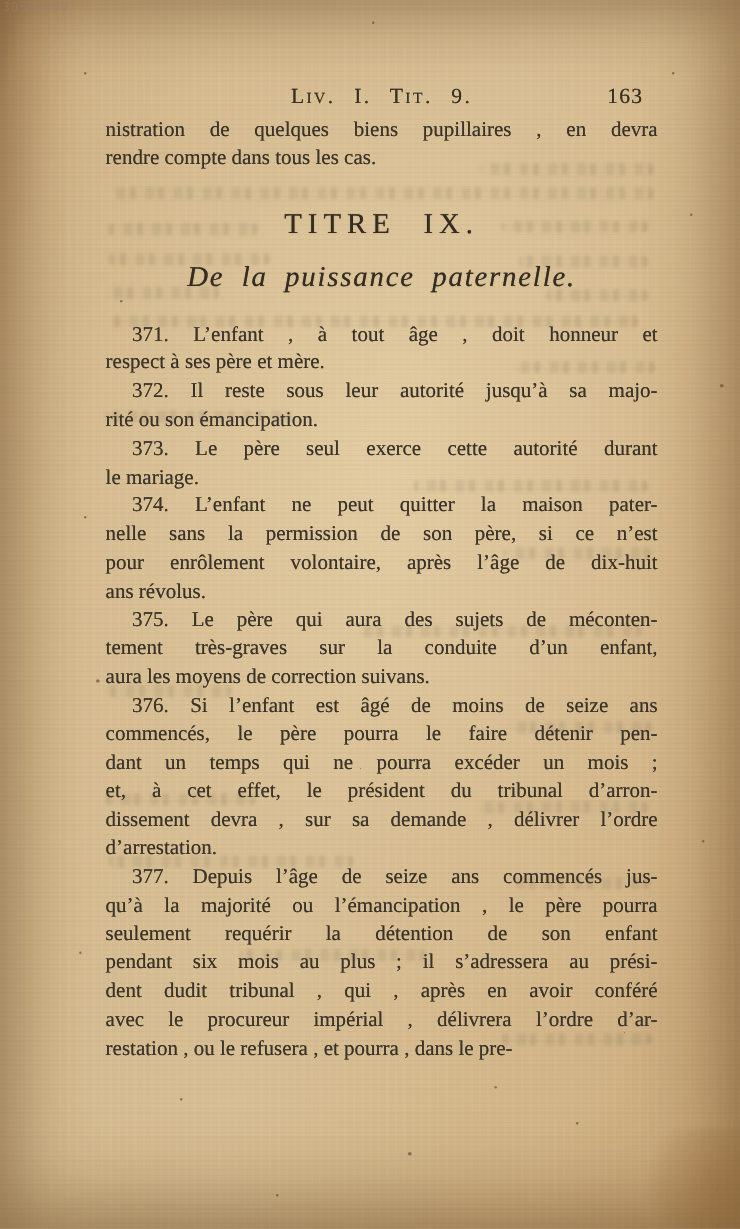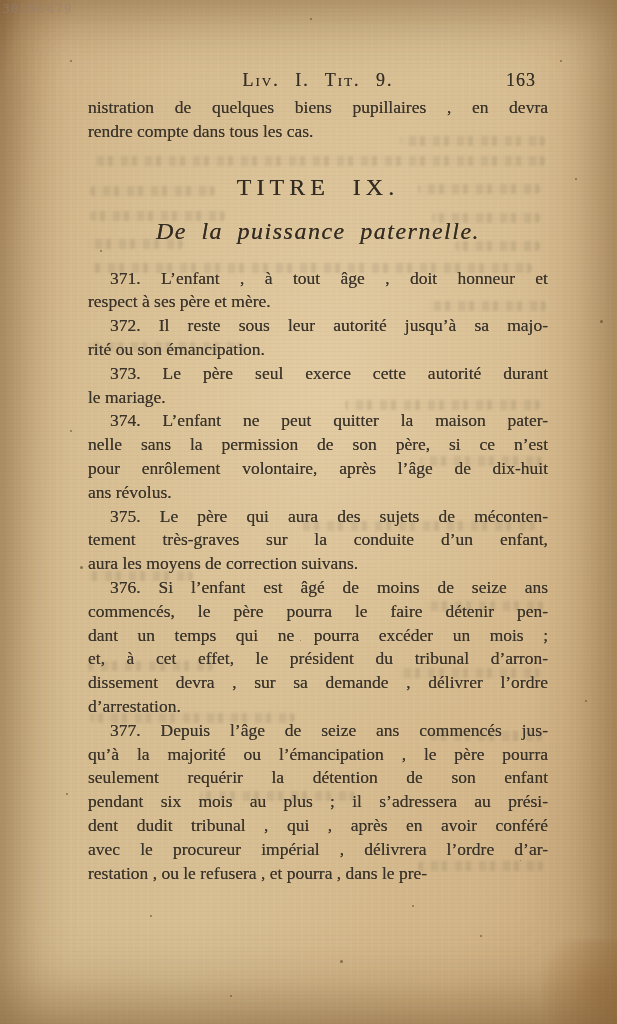--- a/index.html
+++ b/index.html
@@ -32,21 +32,21 @@
   }
   .binding-edge{
     position:absolute;left:0;top:0;bottom:0;width:26px;z-index:5;pointer-events:none;
     background:linear-gradient(90deg,
       #170c05 0%, #2a190c 2.5px, #4a3категория 0, #503categories 0,
       rgba(62,40,20,0.85) 5px, rgba(96,64,32,0.45) 9px, rgba(120,86,48,0.22) 15px, rgba(0,0,0,0) 100%);
   }
   .scan-id{
     position:absolute;left:2px;top:1px;z-index:7;
     font-family:"DejaVu Sans Mono", monospace;
-    font-size:13px;letter-spacing:1px;
+    font-size:10px;letter-spacing:1px;
     color:rgba(150,130,125,0.5);
   }
   .running-head{
     position:absolute;left:88px;top:70px;width:460px;z-index:3;
     text-align:center;
     font-variant:small-caps;
     font-size:18px;letter-spacing:2px;word-spacing:9px;
     color:#362f26;
     text-shadow:0 0 0.5px rgba(54,47,38,0.7);
   }

